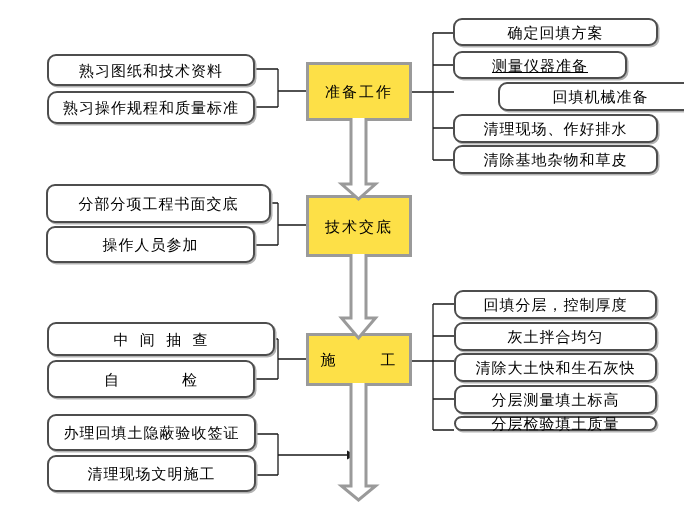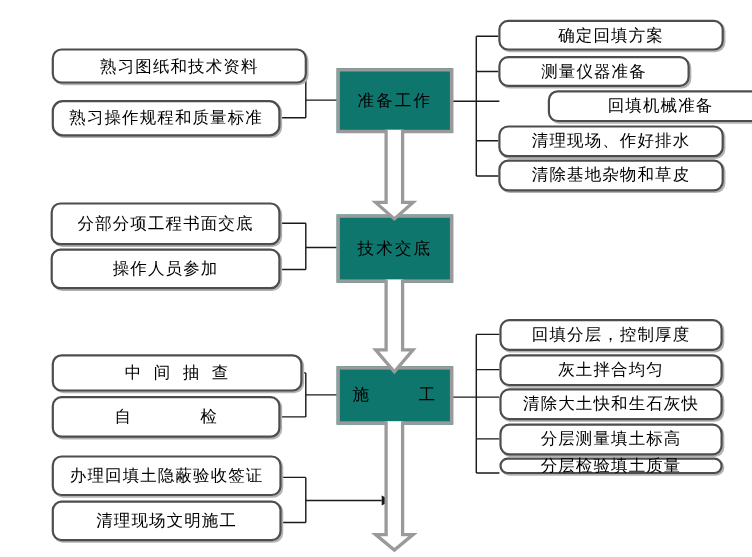--- a/index.html
+++ b/index.html
@@ -12,42 +12,42 @@
   .nodes{position:absolute;left:0;top:0;width:100%;height:100%;z-index:2;}
   #arrows-svg{z-index:3;}
   .node{
     position:absolute;box-sizing:border-box;background:#fff;
     border:2px solid #4d4d4d;border-radius:9px;
     box-shadow:1.5px 1.5px 0 #b3b3b3;
     display:flex;align-items:center;justify-content:center;
     font-size:15px;line-height:1;white-space:pre;letter-spacing:1px;
   }
   .stage{
-    position:absolute;box-sizing:border-box;background:#0f766e;
+    position:absolute;box-sizing:border-box;background:#fde047;
     border:3px solid #9a9a9a;border-radius:0;
     display:flex;align-items:center;justify-content:center;
     font-size:15px;line-height:1;white-space:pre;letter-spacing:2px;
     z-index:2;
   }
   
-  .l1{left:47px;top:44px;width:232px;height:32px;}
+  .l1{left:47px;top:54px;width:208px;height:32px;}
   .l2{left:47px;top:91px;width:208px;height:33px;border-radius:10px;}
-  .l3{left:46px;top:184px;width:209px;height:39px;text-align:right;}
+  .l3{left:46px;top:184px;width:225px;height:39px;text-align:right;}
   .l4{left:46px;top:226px;width:209px;height:37px;}
   .l5{left:47px;top:322px;width:228px;height:34px;}
   .l6{left:47px;top:360px;width:208px;height:38px;}
   .l7{left:47px;top:414px;width:209px;height:37px;}
   .l8{left:47px;top:455px;width:209px;height:37px;}
   
   .c1{left:306px;top:62px;width:106px;height:59px;}
   .c2{left:306px;top:195px;width:106px;height:62px;}
   .c3{left:306px;top:333px;width:106px;height:53px;}
   
   .r1{left:453px;top:18px;width:205px;height:28px;}
-  .r2{left:453px;top:51px;width:174px;height:28px;}
+  .r2{left:453px;top:51px;width:174px;height:28px;text-decoration:underline;}
   .r3{left:453px;top:82px;width:205px;height:29px;margin-left:45px;}
   .r4{left:453px;top:114px;width:205px;height:29px;}
   .r5{left:453px;top:145px;width:205px;height:29px;}
   .r6{left:454px;top:290px;width:203px;height:29px;}
   .r7{left:454px;top:322px;width:203px;height:29px;}
   .r8{left:454px;top:353px;width:203px;height:29px;}
   .r9{left:454px;top:385px;width:203px;height:29px;}
   .r10{left:454px;top:416px;width:203px;height:15px;}
 </style>
 </head>

